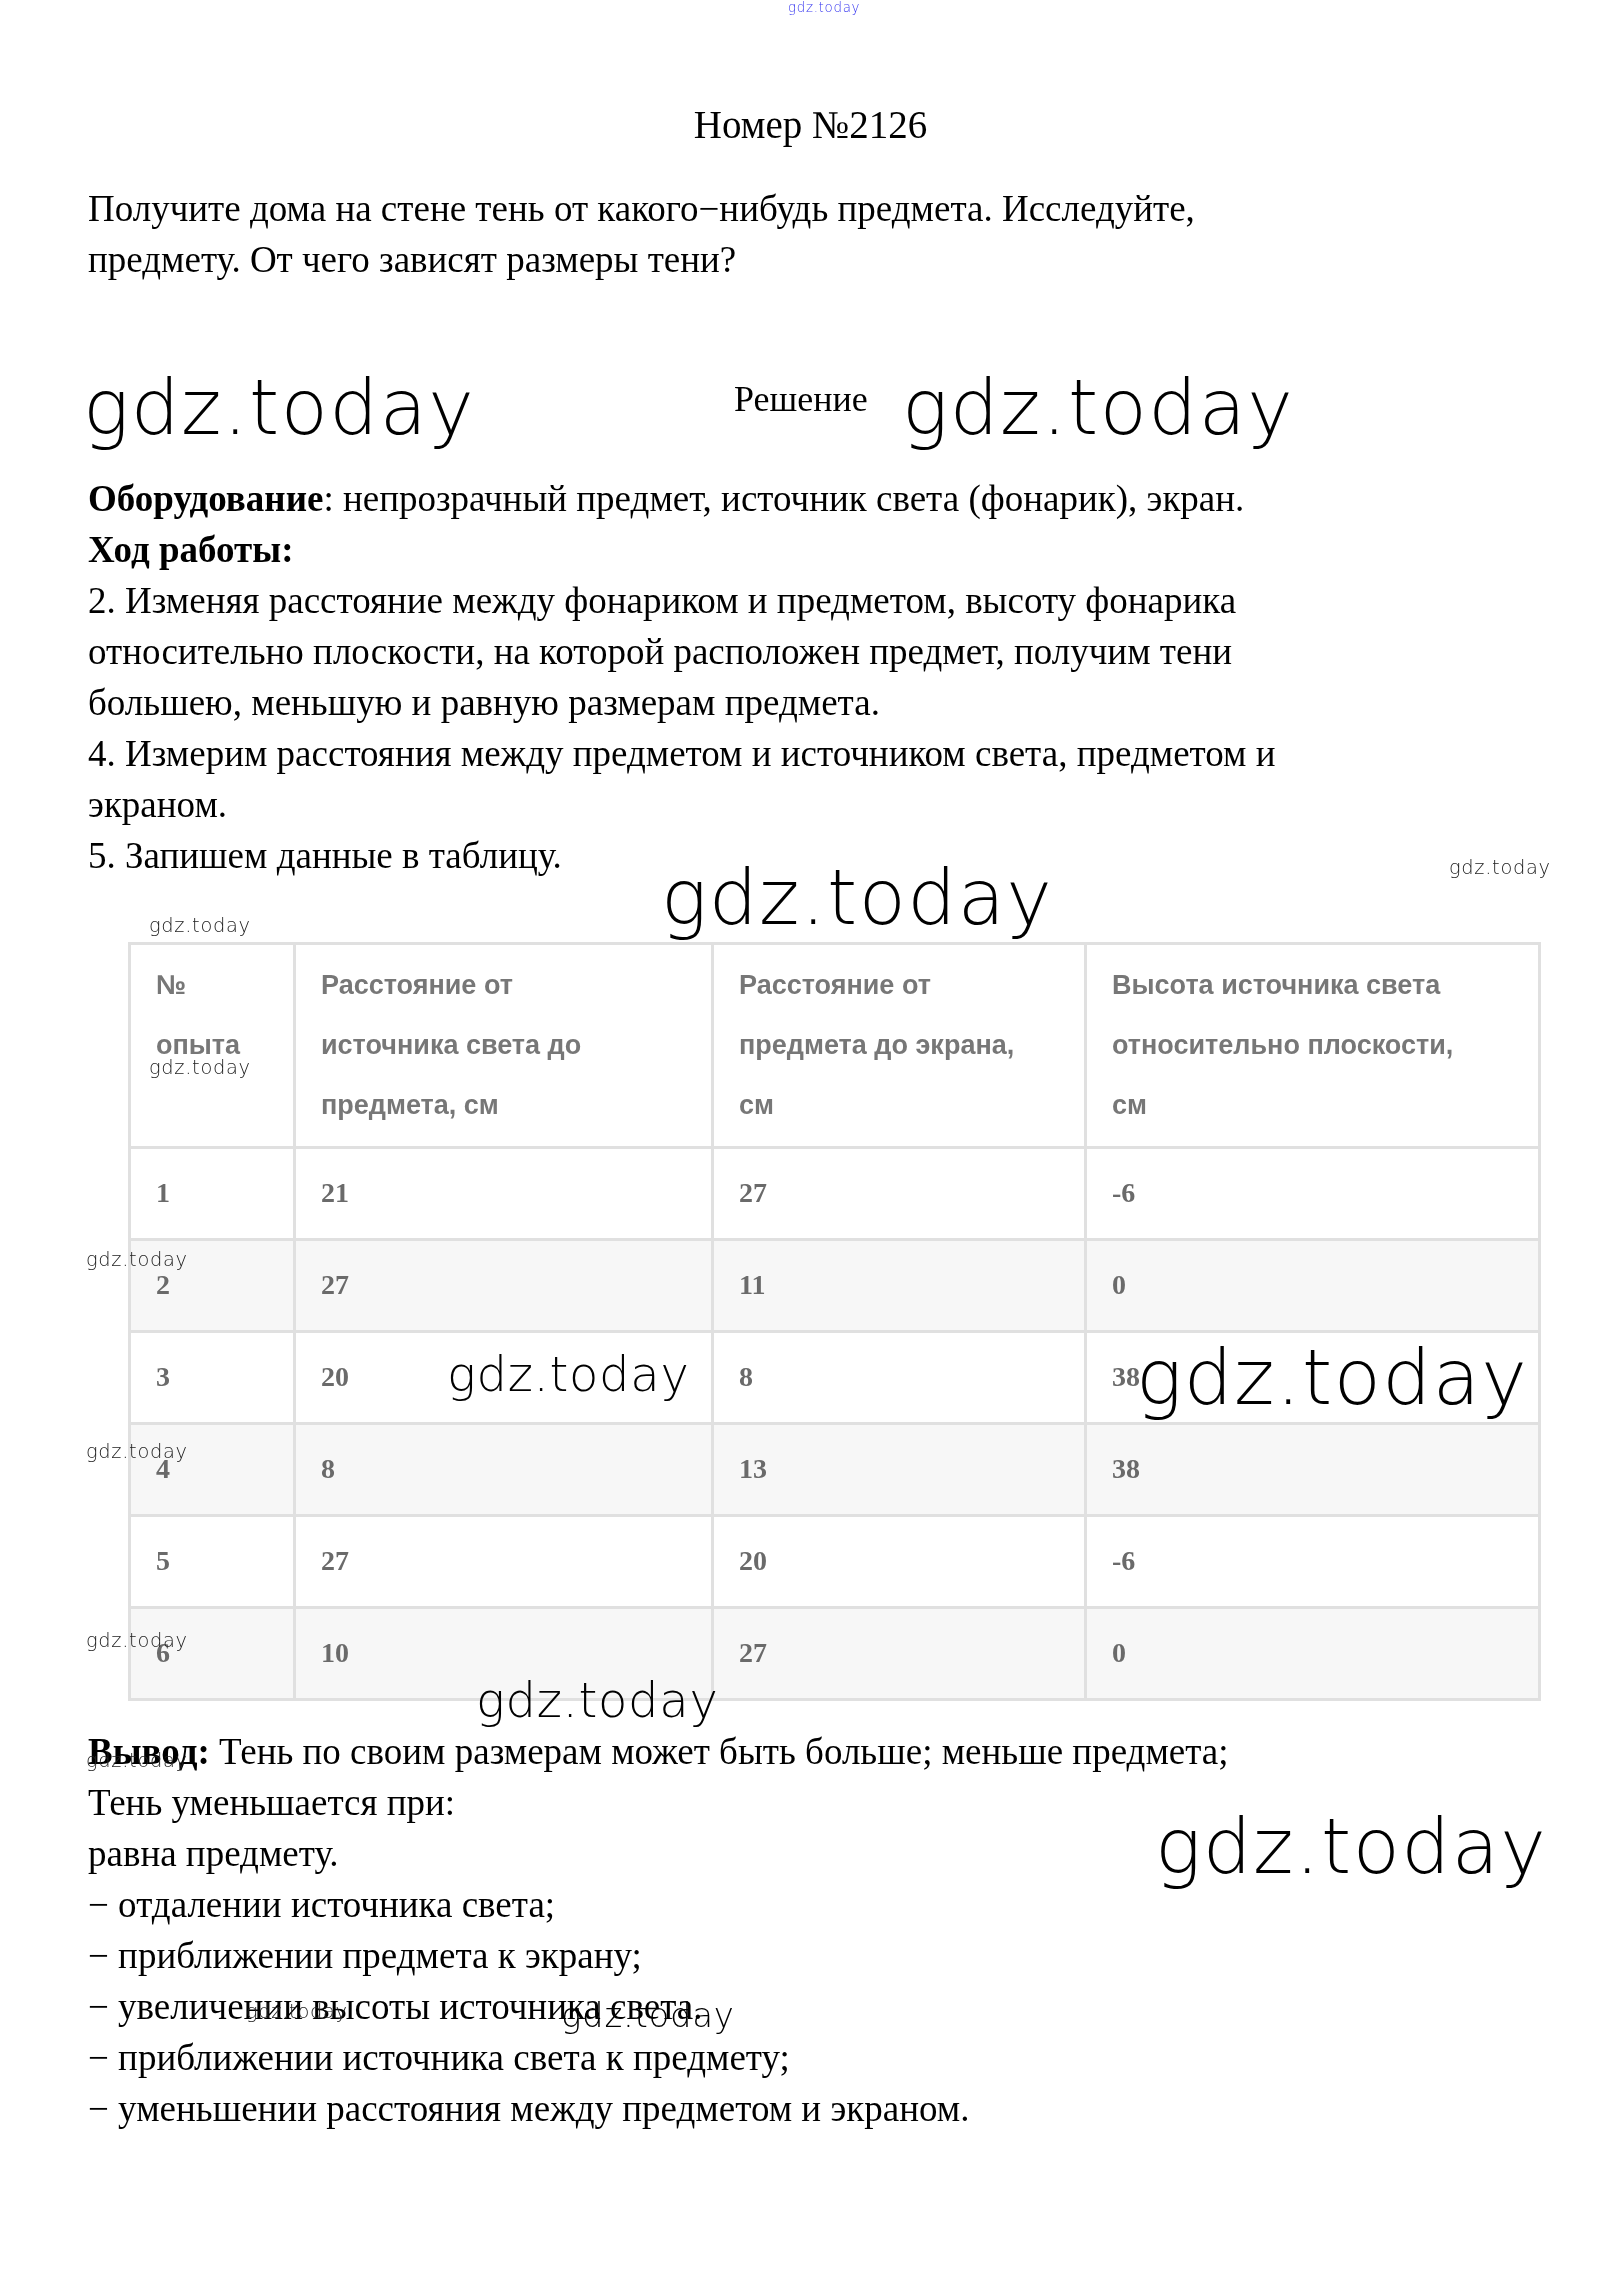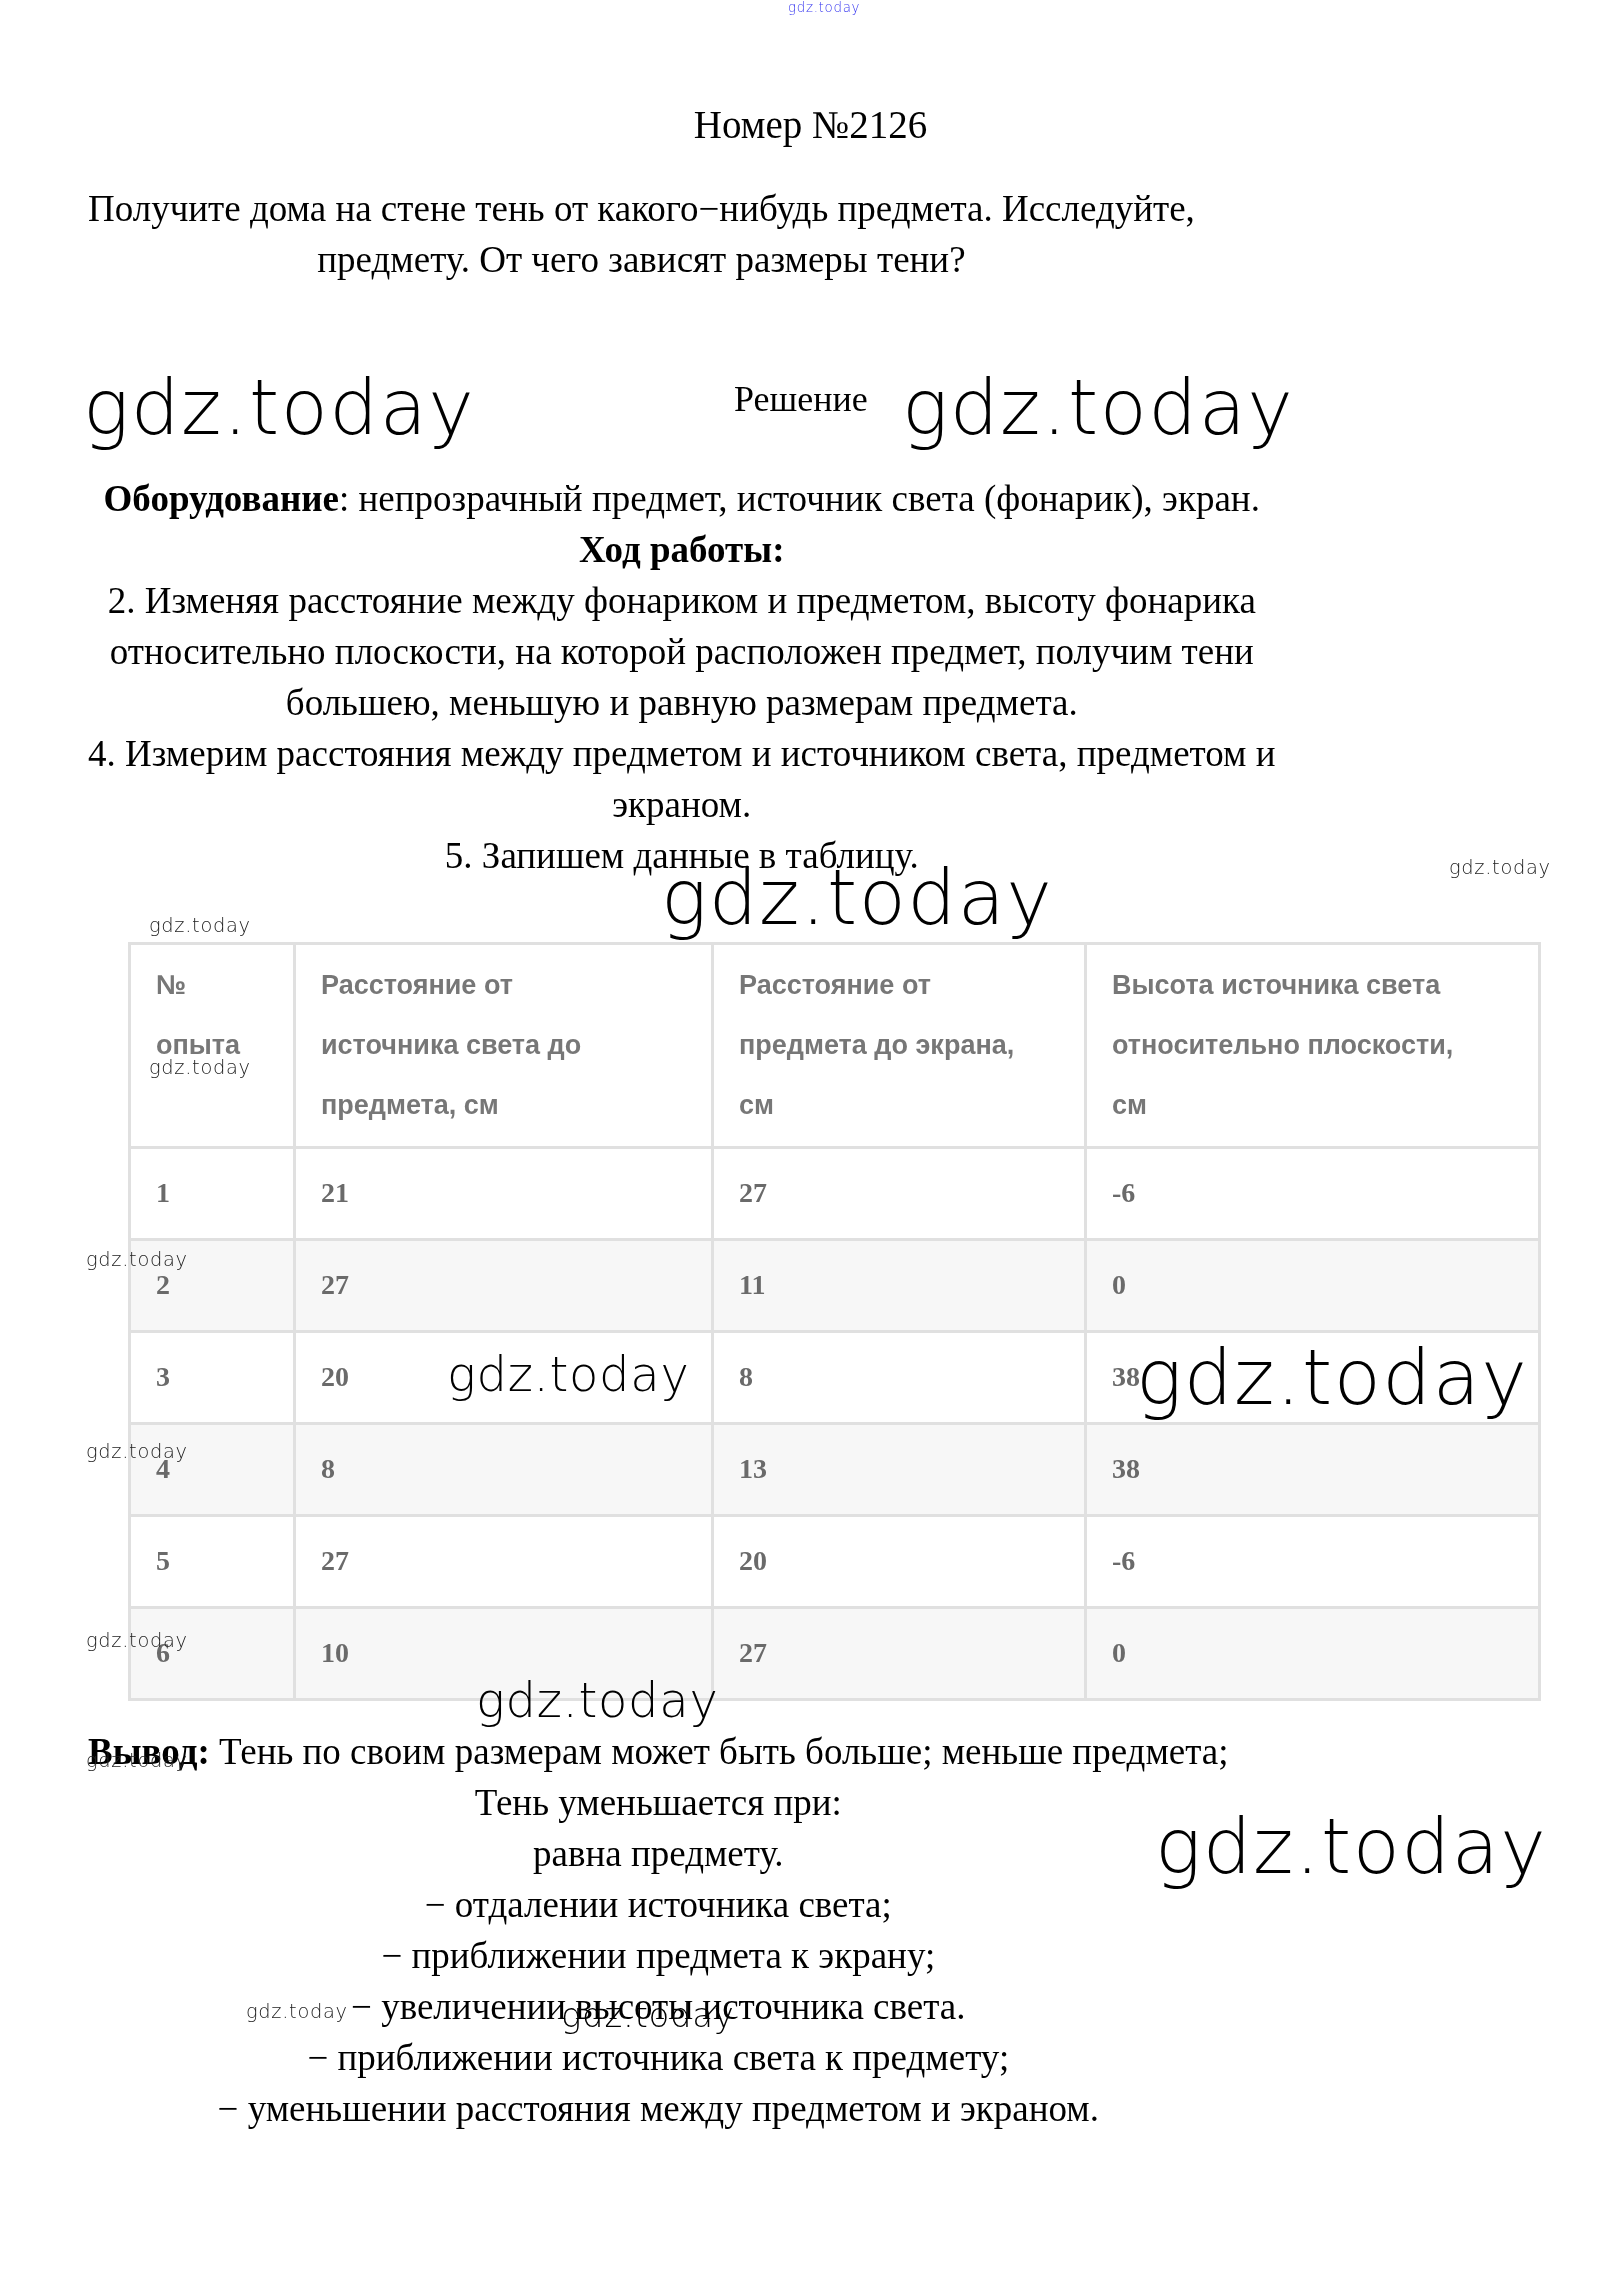--- a/index.html
+++ b/index.html
@@ -1,18 +1,18 @@
 <!DOCTYPE html>
 <html style="font-size:12px"><head>
 <meta charset="utf-8">
 <style>
   html, body { margin: 0; padding: 0; background: #ffffff; }
   body { width: 1621px; height: 2284px; position: relative; overflow: hidden;
          font-family: "Liberation Serif", "DejaVu Serif", serif; color: #000; }
-  .abs { position: absolute; white-space: nowrap; text-align: center; }
+  .abs { position: absolute; white-space: nowrap; }
   .wm { font-family: "DejaVu Sans", "Liberation Sans", sans-serif; font-weight: 200; color: #000; letter-spacing: 0.7px; }
   .wm-tiny { font-size: 19.4px; color: #222; }
   .wm-top { font-size: 13.4px; color: #3a3af0; }
   .wm-big { font-size: 77px; letter-spacing: 1.5px; }
   .wm-mid { font-size: 48px; }
   .wm-sm { font-size: 34px; }
   .title { font-size: 39px; left: 0; width: 1621px; text-align: center; top: 102px; }
   .body-text { font-size: 37px; left: 88px; line-height: 51px; }
   .bold { font-weight: bold; }
   table.data { position: absolute; left: 128px; top: 942px; width: 1413px; border-collapse: collapse;

